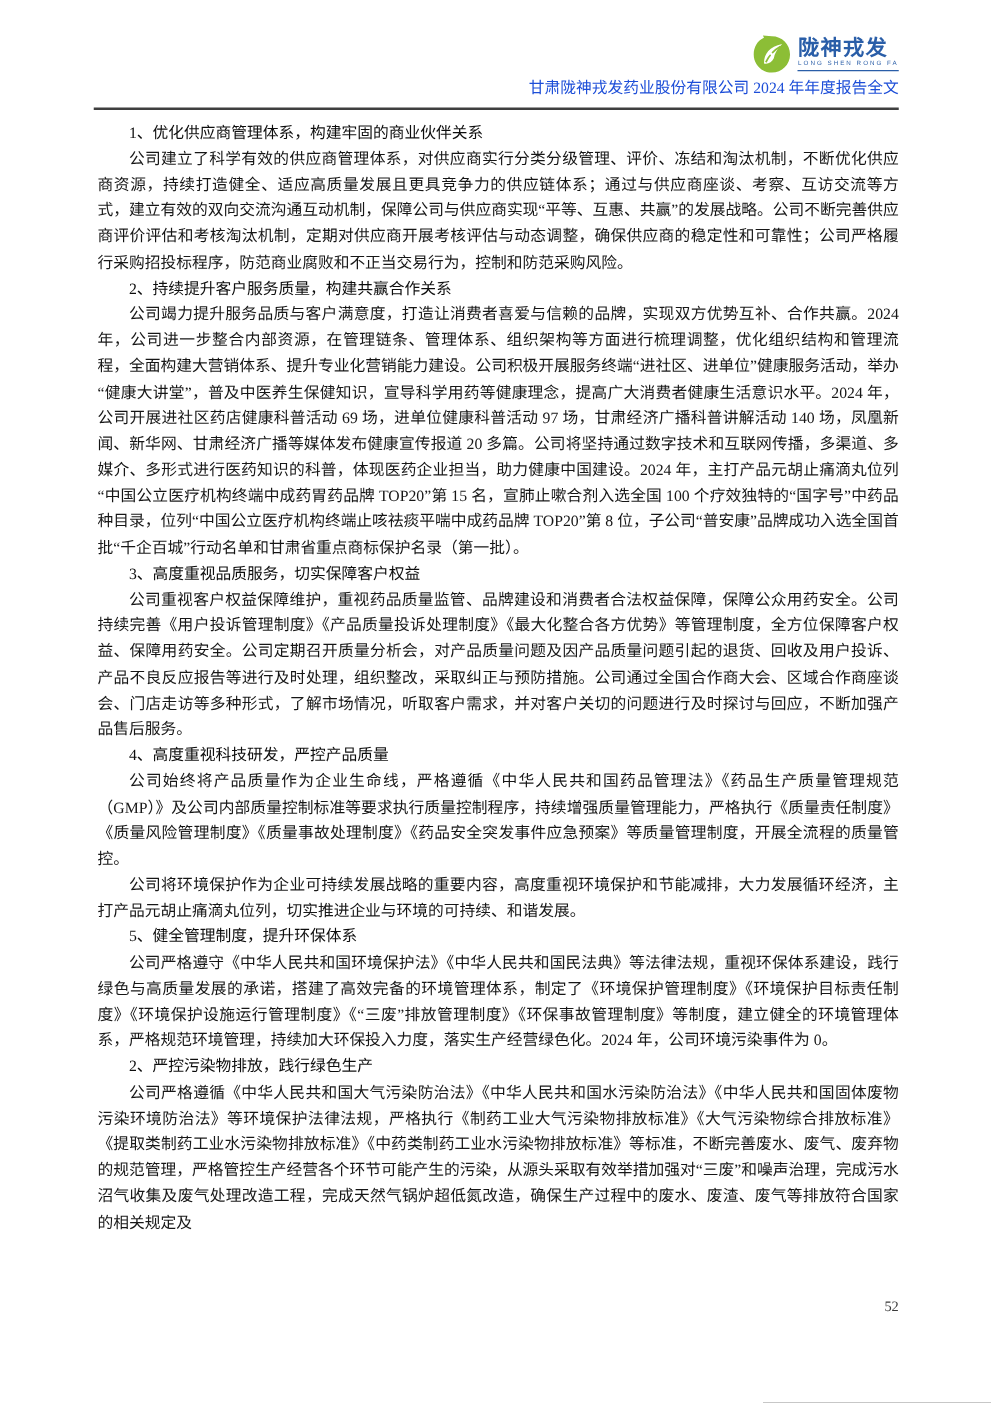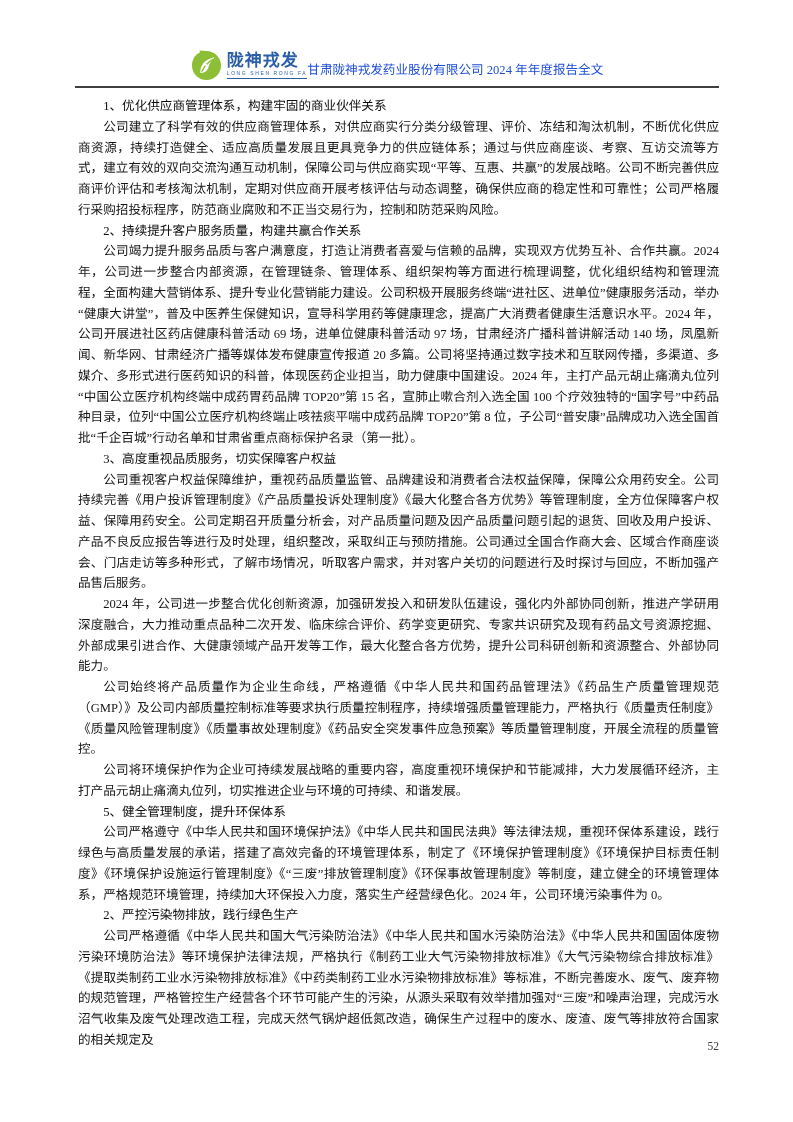--- a/index.html
+++ b/index.html
@@ -12,24 +12,25 @@
     background:#ffffff;
     overflow:hidden;
     color:#141414;
   }
   
   .header {
     position:absolute;
     left:75px; right:74px; top:44px;
     height:44px;
     display:flex;
-    justify-content:center;
+    justify-content:flex-end;
     align-items:flex-end;
     border-bottom:2.5px solid #3f3f3f;
     padding-bottom:5px;
+    flex-direction:column;
   }
   .logo { display:flex; align-items:center; gap:5px; }
   .logo-badge { width:31px; height:31px; display:block; }
   .logo-names { display:flex; flex-direction:column; line-height:1; }
   .logo-cn {
     font-size:17px;
     font-weight:bold;
     letter-spacing:1px;
     font-family:"Liberation Serif", serif;
   }
@@ -89,21 +90,21 @@
     <div class="header-title">甘肃陇神戎发药业股份有限公司 2024 年年度报告全文</div>
   </div>
 
   <div class="content" id="content">
       <p class="heading">1、优化供应商管理体系，构建牢固的商业伙伴关系</p>
       <p class="paragraph">公司建立了科学有效的供应商管理体系，对供应商实行分类分级管理、评价、冻结和淘汰机制，不断优化供应商资源，持续打造健全、适应高质量发展且更具竞争力的供应链体系；通过与供应商座谈、考察、互访交流等方式，建立有效的双向交流沟通互动机制，保障公司与供应商实现“平等、互惠、共赢”的发展战略。公司不断完善供应商评价评估和考核淘汰机制，定期对供应商开展考核评估与动态调整，确保供应商的稳定性和可靠性；公司严格履行采购招投标程序，防范商业腐败和不正当交易行为，控制和防范采购风险。</p>
       <p class="heading">2、持续提升客户服务质量，构建共赢合作关系</p>
       <p class="paragraph">公司竭力提升服务品质与客户满意度，打造让消费者喜爱与信赖的品牌，实现双方优势互补、合作共赢。2024 年，公司进一步整合内部资源，在管理链条、管理体系、组织架构等方面进行梳理调整，优化组织结构和管理流程，全面构建大营销体系、提升专业化营销能力建设。公司积极开展服务终端“进社区、进单位”健康服务活动，举办“健康大讲堂”，普及中医养生保健知识，宣导科学用药等健康理念，提高广大消费者健康生活意识水平。2024 年，公司开展进社区药店健康科普活动 69 场，进单位健康科普活动 97 场，甘肃经济广播科普讲解活动 140 场，凤凰新闻、新华网、甘肃经济广播等媒体发布健康宣传报道 20 多篇。公司将坚持通过数字技术和互联网传播，多渠道、多媒介、多形式进行医药知识的科普，体现医药企业担当，助力健康中国建设。2024 年，主打产品元胡止痛滴丸位列“中国公立医疗机构终端中成药胃药品牌 TOP20”第 15 名，宣肺止嗽合剂入选全国 100 个疗效独特的“国字号”中药品种目录，位列“中国公立医疗机构终端止咳祛痰平喘中成药品牌 TOP20”第 8 位，子公司“普安康”品牌成功入选全国首批“千企百城”行动名单和甘肃省重点商标保护名录（第一批）。</p>
       <p class="heading">3、高度重视品质服务，切实保障客户权益</p>
       <p class="paragraph">公司重视客户权益保障维护，重视药品质量监管、品牌建设和消费者合法权益保障，保障公众用药安全。公司持续完善《用户投诉管理制度》《产品质量投诉处理制度》《最大化整合各方优势》等管理制度，全方位保障客户权益、保障用药安全。公司定期召开质量分析会，对产品质量问题及因产品质量问题引起的退货、回收及用户投诉、产品不良反应报告等进行及时处理，组织整改，采取纠正与预防措施。公司通过全国合作商大会、区域合作商座谈会、门店走访等多种形式，了解市场情况，听取客户需求，并对客户关切的问题进行及时探讨与回应，不断加强产品售后服务。</p>
-      <p class="paragraph">2024 年，公司进一步整合优化创新资源，加强研发投入和研发队伍建设，强化内外部协同创新，推进产学研用深度融合，大力推动重点品种二次开发、临床综合评价、药学变更研究、专家共识研究及现有药品文号资源挖掘、外部成果引进合作、大健康领域产品开发等工作，最大化整合各方优势，提升公司科研创新和资源整合、外部协同能力。</p>
+      <p class="heading">4、高度重视科技研发，严控产品质量</p>
       <p class="paragraph">公司始终将产品质量作为企业生命线，严格遵循《中华人民共和国药品管理法》《药品生产质量管理规范（GMP）》及公司内部质量控制标准等要求执行质量控制程序，持续增强质量管理能力，严格执行《质量责任制度》《质量风险管理制度》《质量事故处理制度》《药品安全突发事件应急预案》等质量管理制度，开展全流程的质量管控。</p>
       <p class="paragraph">公司将环境保护作为企业可持续发展战略的重要内容，高度重视环境保护和节能减排，大力发展循环经济，主打产品元胡止痛滴丸位列，切实推进企业与环境的可持续、和谐发展。</p>
       <p class="heading">5、健全管理制度，提升环保体系</p>
       <p class="paragraph">公司严格遵守《中华人民共和国环境保护法》《中华人民共和国民法典》等法律法规，重视环保体系建设，践行绿色与高质量发展的承诺，搭建了高效完备的环境管理体系，制定了《环境保护管理制度》《环境保护目标责任制度》《环境保护设施运行管理制度》《“三废”排放管理制度》《环保事故管理制度》等制度，建立健全的环境管理体系，严格规范环境管理，持续加大环保投入力度，落实生产经营绿色化。2024 年，公司环境污染事件为 0。</p>
       <p class="heading">2、严控污染物排放，践行绿色生产</p>
       <p class="paragraph">公司严格遵循《中华人民共和国大气污染防治法》《中华人民共和国水污染防治法》《中华人民共和国固体废物污染环境防治法》等环境保护法律法规，严格执行《制药工业大气污染物排放标准》《大气污染物综合排放标准》《提取类制药工业水污染物排放标准》《中药类制药工业水污染物排放标准》等标准，不断完善废水、废气、废弃物的规范管理，严格管控生产经营各个环节可能产生的污染，从源头采取有效举措加强对“三废”和噪声治理，完成污水沼气收集及废气处理改造工程，完成天然气锅炉超低氮改造，确保生产过程中的废水、废渣、废气等排放符合国家的相关规定及</p>
     </div>
 
   <div class="page-number">52</div>
 

